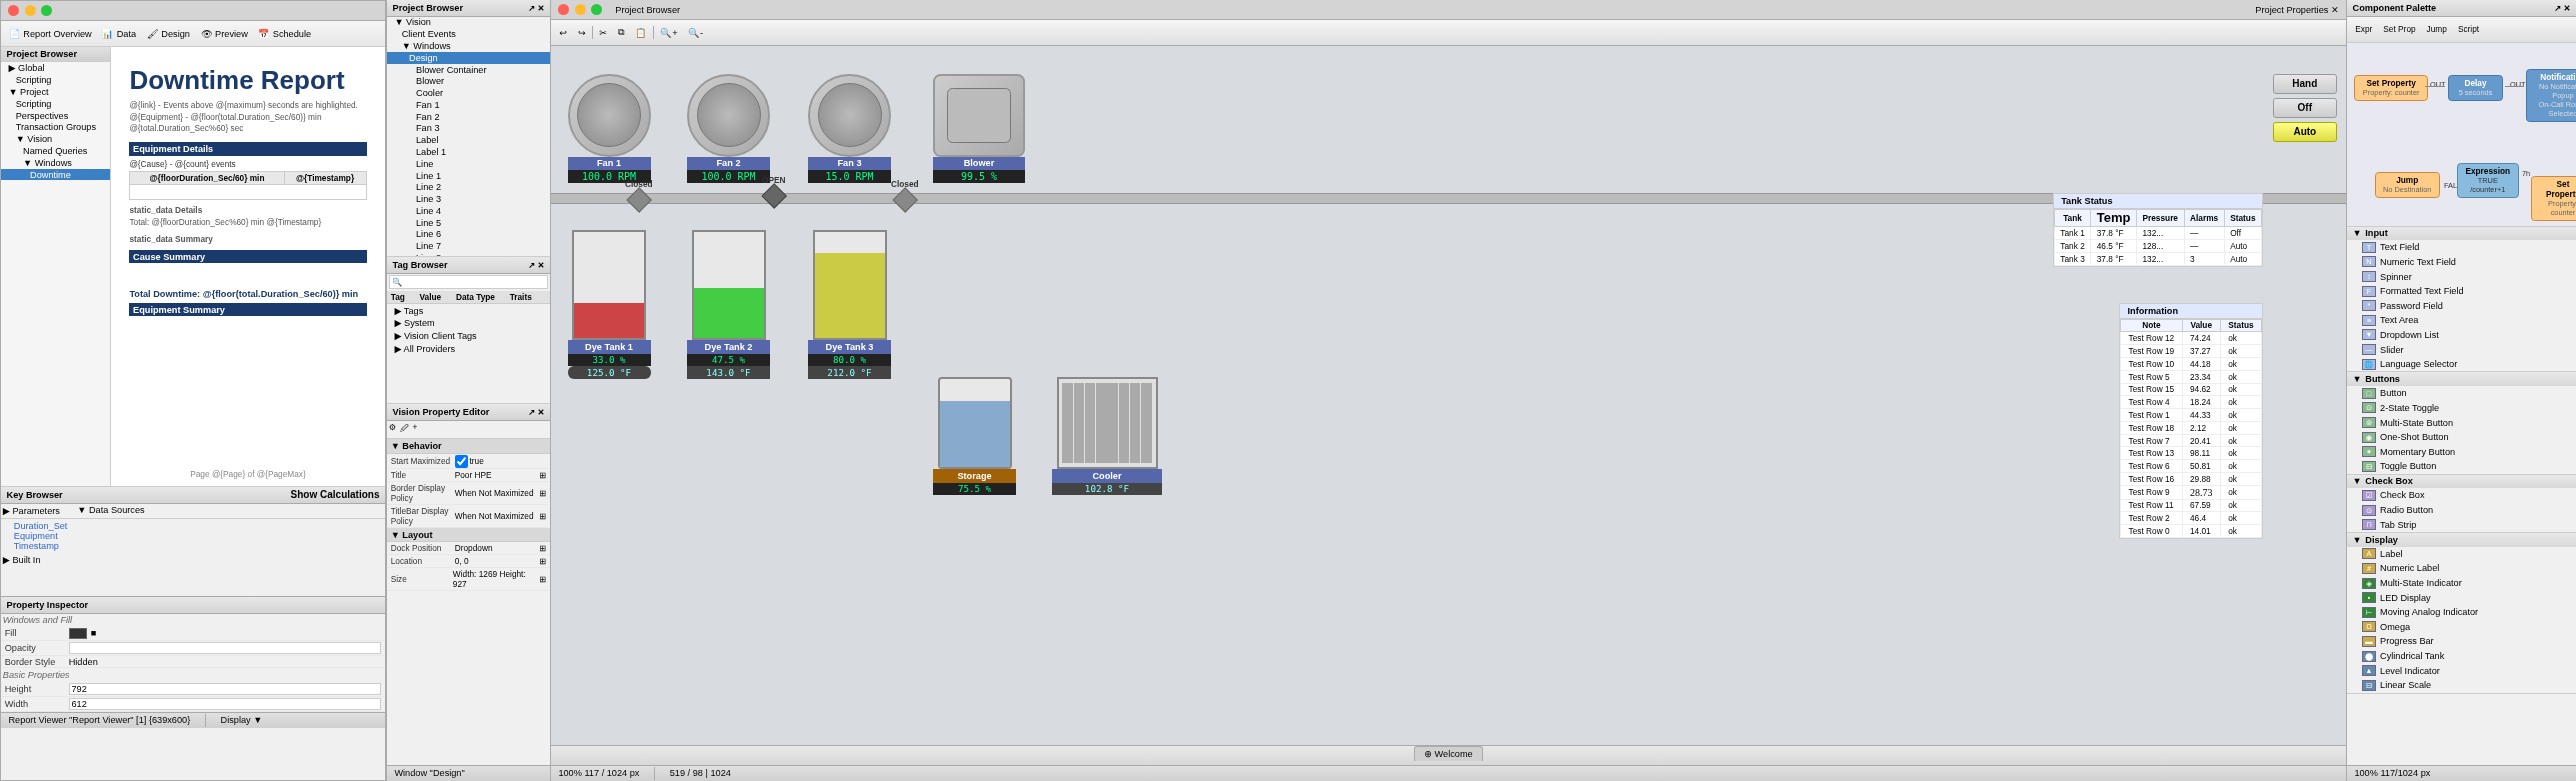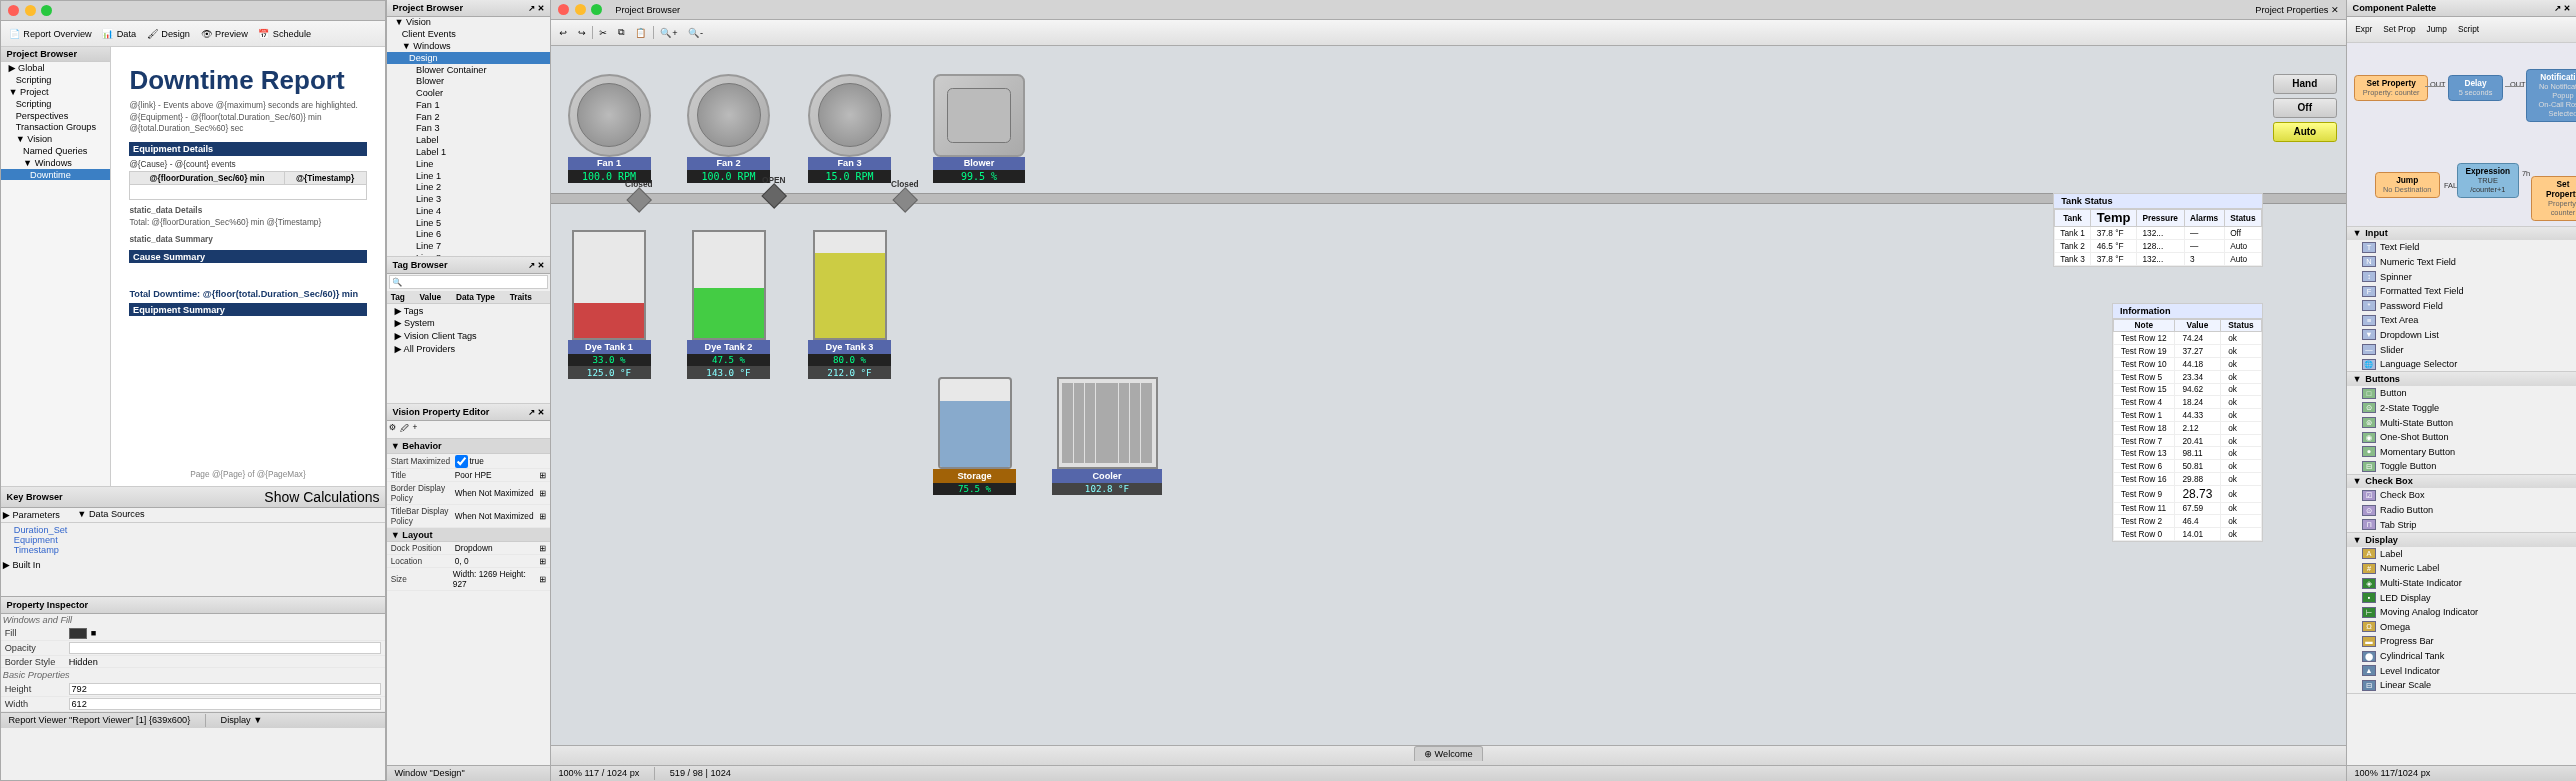--- a/index.html
+++ b/index.html
@@ -411,21 +411,21 @@
 
       <div class="report-footer">
         <span>Page @{Page} of @{PageMax}</span>
       </div>
     </div>
   </div>
 
   <div class="key-browser">
     <div class="panel-header">
       <span>Key Browser</span>
-      <span style="font-size:14px; font-weight:normal; cursor:pointer;">Show Calculations</span>
+      <span style="font-size:10px; font-weight:bold; cursor:pointer;">Show Calculations</span>
     </div>
     <div style="display:flex; gap:10px; padding:1.8px; font-size:9.2px; border-bottom:0.9px solid #ccc;">
       <span>▶ Parameters</span>
       <span style="margin-left:7.4px;">▼ Data Sources</span>
     </div>
     <div style="padding:1.8px; font-size:9.2px;">
       <div style="padding-left:11px; cursor:pointer; color:#3366cc;">Duration_Set</div>
       <div style="padding-left:11px; cursor:pointer; color:#3366cc;">Equipment</div>
       <div style="padding-left:11px; cursor:pointer; color:#3366cc;">Timestamp</div>
     </div>
@@ -694,21 +694,21 @@
         </tbody>
       </table>
     </div>
 
     <div style="position:absolute; left:16.5px; top:184px; text-align:center; width:83px;">
       <div style="width:74px; height:110px; border:2.8px solid #888; background:#e8e8e8; position:relative; overflow:hidden; margin:0 auto;">
         <div style="position:absolute; bottom:0; left:0; right:0; height:33%; background:#cc4444;"></div>
       </div>
       <div style="background:#5566aa; color:white; padding:1.8px 3.7px; font-size:9.2px; font-weight:bold;">Dye Tank 1</div>
       <div style="background:#222; color:#00ff88; font-family:monospace; font-size:9.2px; padding:0.9px 1.8px;">33.0 %</div>
-      <div style="background:#444; color:#88ffff; font-family:monospace; font-size:9.2px; padding:0.9px 1.8px;">125.0 °F</div>
+      <div style="background:#444; color:#88ffff; font-family:monospace; font-size:9.2px; padding:0.9px 1.8px;border-radius:6px;">125.0 °F</div>
     </div>
 
     <div style="position:absolute; left:136px; top:184px; text-align:center; width:83px;">
       <div style="width:74px; height:110px; border:2.8px solid #888; background:#e8e8e8; position:relative; overflow:hidden; margin:0 auto;">
         <div style="position:absolute; bottom:0; left:0; right:0; height:47%; background:#44cc44;"></div>
       </div>
       <div style="background:#5566aa; color:white; padding:1.8px 3.7px; font-size:9.2px; font-weight:bold;">Dye Tank 2</div>
       <div style="background:#222; color:#00ff88; font-family:monospace; font-size:9.2px; padding:0.9px 1.8px;">47.5 %</div>
       <div style="background:#444; color:#88ffff; font-family:monospace; font-size:9.2px; padding:0.9px 1.8px;">143.0 °F</div>
     </div>
@@ -813,21 +813,21 @@
               <td style="padding: 0.9px 7.4px; border: 0.9px solid rgb(238, 238, 238); font-size: 8.3px;">50.81</td>
               <td style="padding: 0.9px 7.4px; border: 0.9px solid rgb(238, 238, 238); font-size: 8.3px;">ok</td>
             </tr>
             <tr>
               <td style="padding: 0.9px 7.4px; border: 0.9px solid rgb(238, 238, 238); font-size: 8.3px;">Test Row 16</td>
               <td style="padding: 0.9px 7.4px; border: 0.9px solid rgb(238, 238, 238); font-size: 8.3px;">29.88</td>
               <td style="padding: 0.9px 7.4px; border: 0.9px solid rgb(238, 238, 238); font-size: 8.3px;">ok</td>
             </tr>
             <tr>
               <td style="padding: 0.9px 7.4px; border: 0.9px solid rgb(238, 238, 238); font-size: 8.3px;">Test Row 9</td>
-              <td style="padding: 0.9px 7.4px; border: 0.9px solid rgb(238, 238, 238); font-size: 12px;">28.73</td>
+              <td style="padding: 0.9px 7.4px; border: 0.9px solid rgb(238, 238, 238); font-size: 10px; font-family: Liberation Serif, serif;">28.73</td>
               <td style="padding: 0.9px 7.4px; border: 0.9px solid rgb(238, 238, 238); font-size: 8.3px;">ok</td>
             </tr>
             <tr>
               <td style="padding: 0.9px 7.4px; border: 0.9px solid rgb(238, 238, 238); font-size: 8.3px;">Test Row 11</td>
               <td style="padding: 0.9px 7.4px; border: 0.9px solid rgb(238, 238, 238); font-size: 8.3px;">67.59</td>
               <td style="padding: 0.9px 7.4px; border: 0.9px solid rgb(238, 238, 238); font-size: 8.3px;">ok</td>
             </tr>
             <tr>
               <td style="padding: 0.9px 7.4px; border: 0.9px solid rgb(238, 238, 238); font-size: 8.3px;">Test Row 2</td>
               <td style="padding: 0.9px 7.4px; border: 0.9px solid rgb(238, 238, 238); font-size: 8.3px;">46.4</td>

